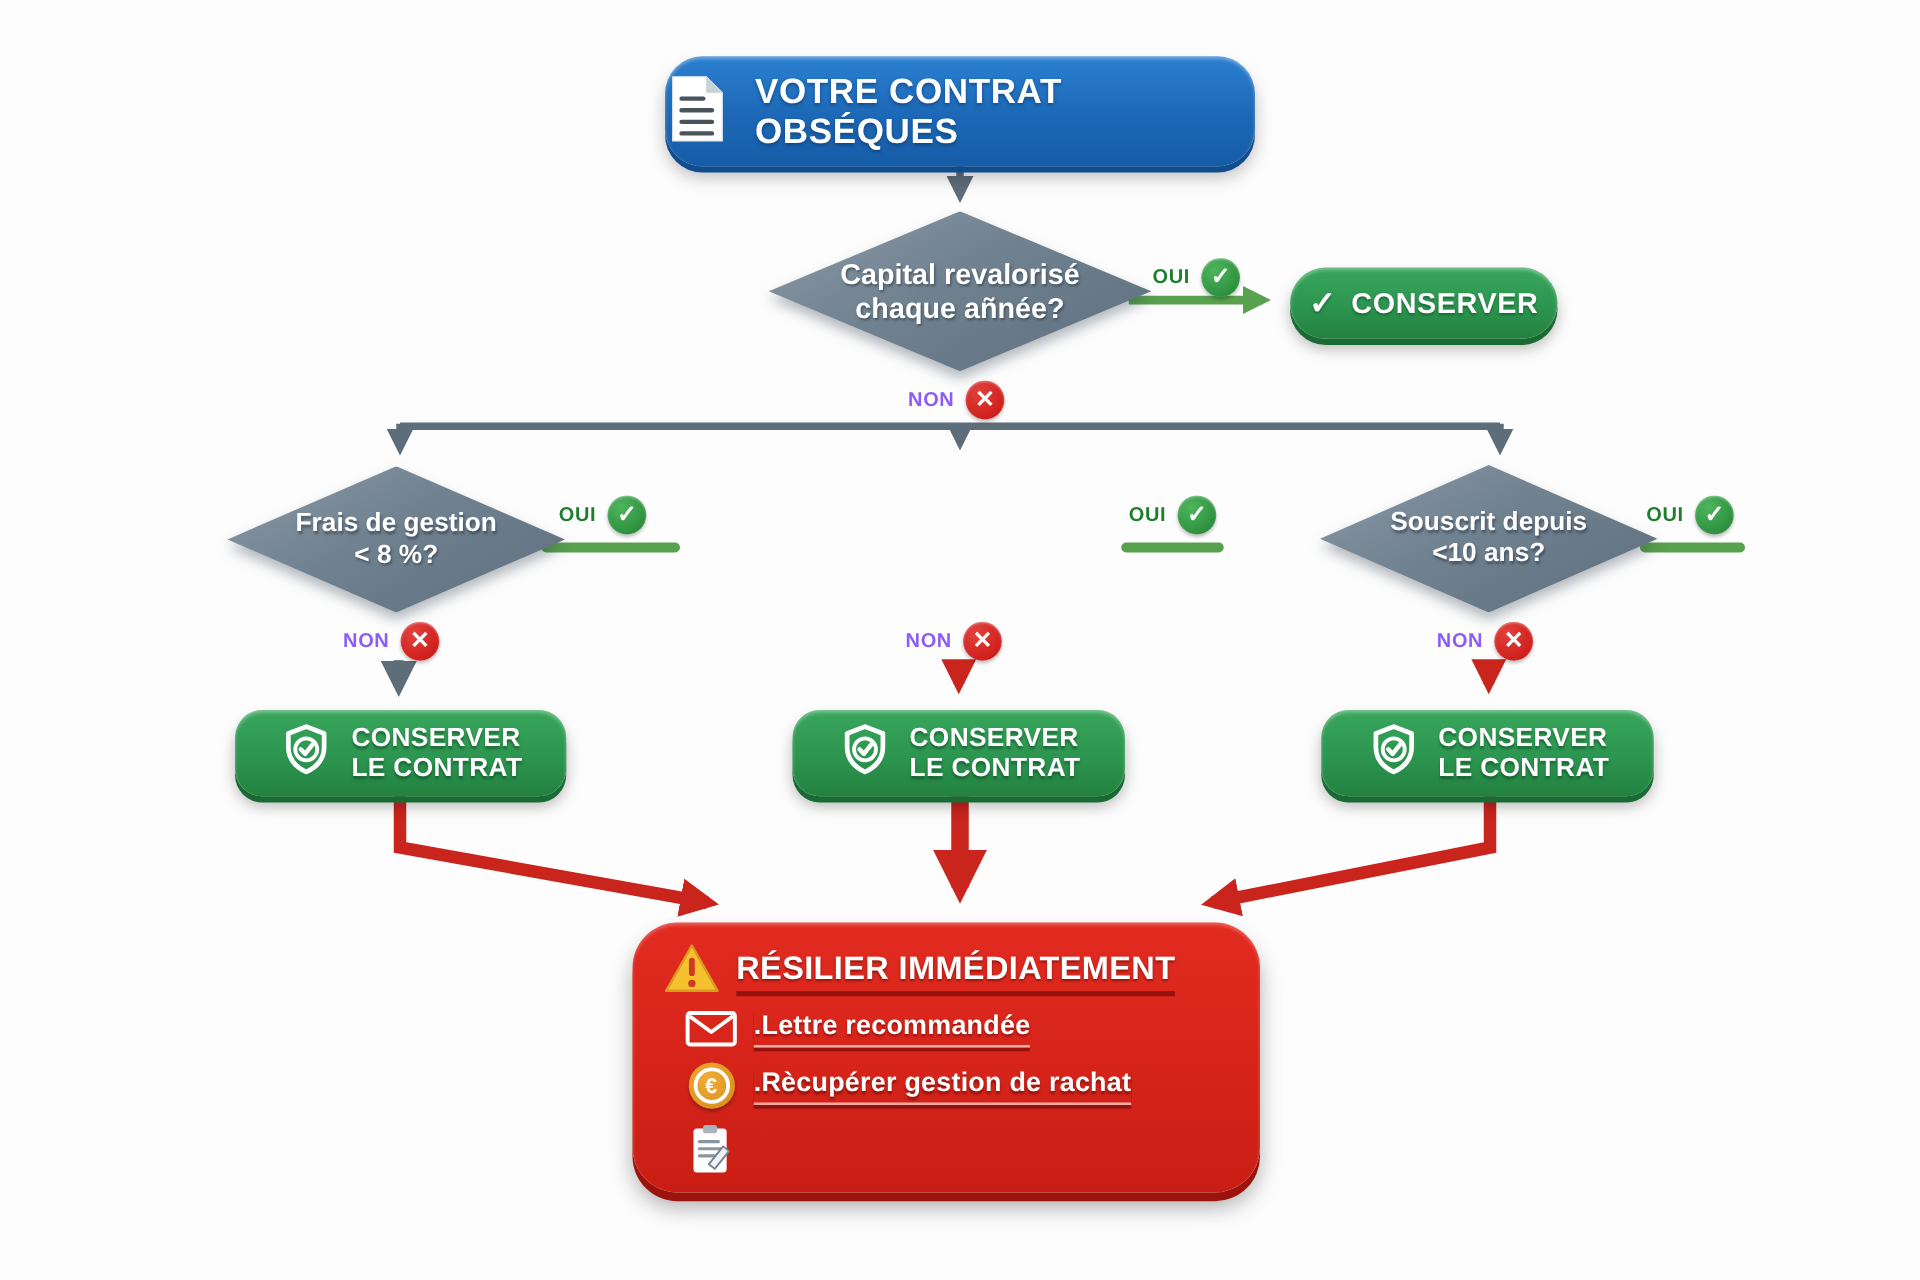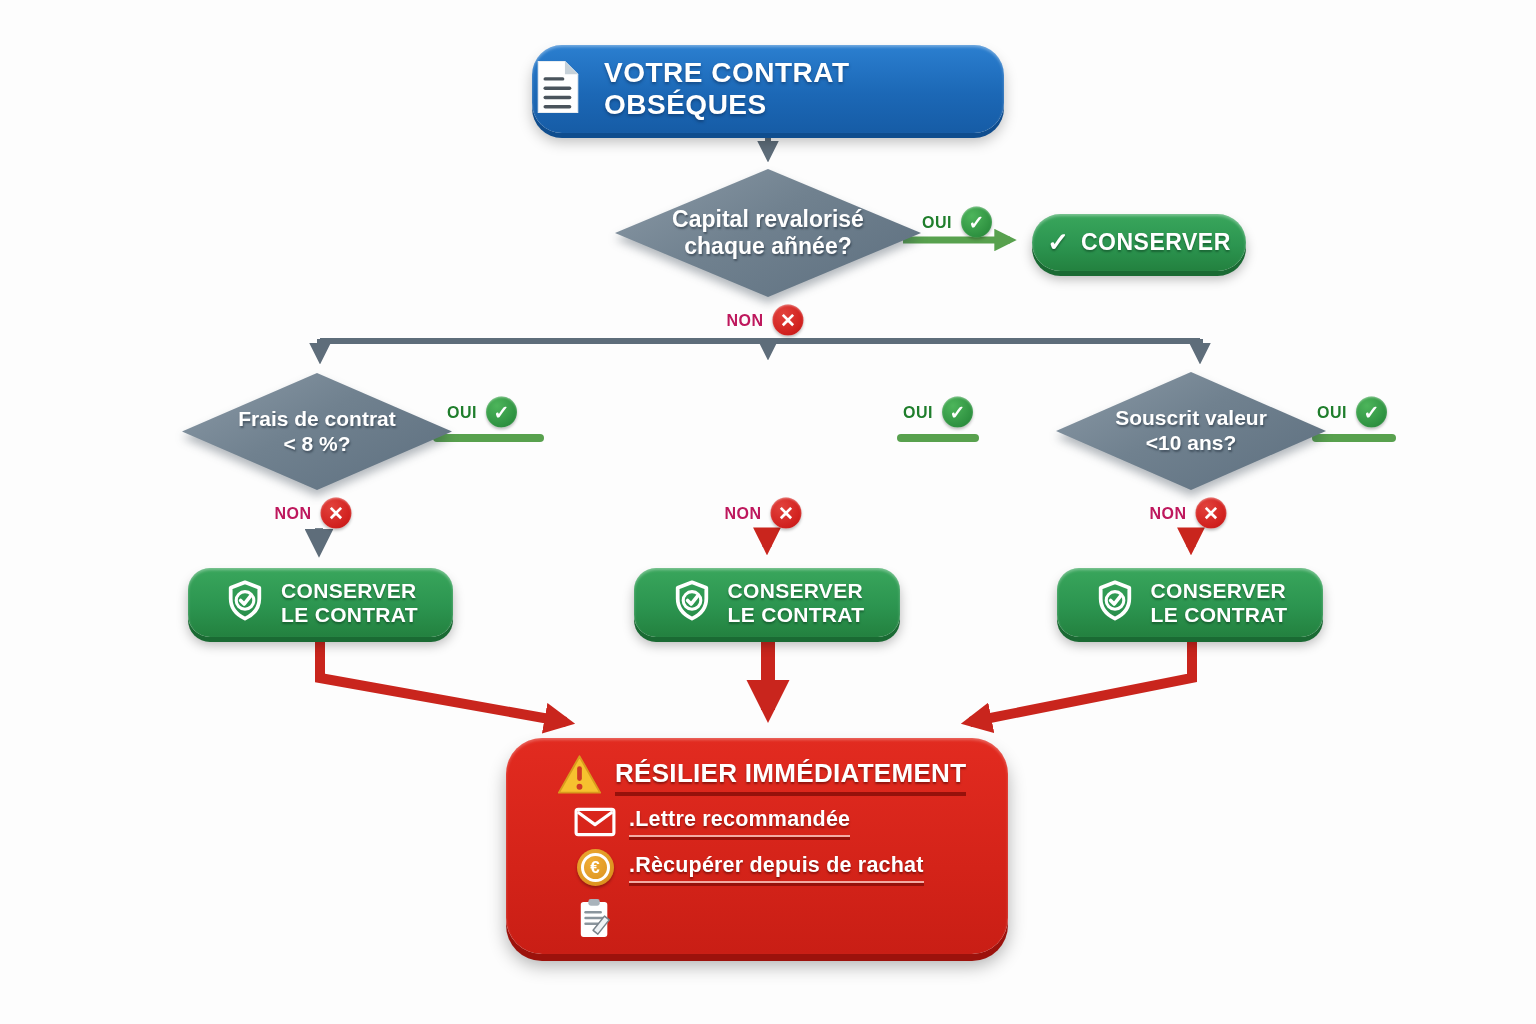--- a/index.html
+++ b/index.html
@@ -41,21 +41,21 @@
   .d1 span { font-size:23px; }
   .d2 { left:182px; top:373px; width:270px; height:117px; }
   .d3 { left:613px; top:372px; width:294px; height:121px; }
   .d4 { left:1056px; top:372px; width:270px; height:118px; }
   .d2 span,.d3 span,.d4 span { font-size:21px; }
 
   
   .answer { display:flex; align-items:center; gap:9px; transform:translate(-50%,-50%); white-space:nowrap; }
   .answer .txt { font-weight:700; font-size:16px; letter-spacing:.5px; }
   .oui .txt { color:#1f7e2c; text-shadow:0 1px 1px rgba(255,255,255,.7); }
-  .non .txt { color:#be185d; text-shadow:0 1px 1px rgba(255,255,255,.7); }
+  .non .txt { color:#8b5cf6; text-shadow:0 1px 1px rgba(255,255,255,.7); }
   .badge {
     width:31px; height:31px; border-radius:50%; display:flex; align-items:center; justify-content:center;
     color:#fff; font-size:19px; font-weight:700; line-height:1;
     box-shadow:0 2px 3px rgba(0,0,0,.25), inset 0 1px 2px rgba(255,255,255,.4);
   }
   .badge.green { background:radial-gradient(circle at 35% 30%, #4db55b, #2e9140 70%, #237a33); }
   .badge.red   { background:radial-gradient(circle at 35% 30%, #e2423c, #d01f1d 70%, #b01313); }
   .oui-d1 { left:957px; top:222px; }
   .oui-d2 { left:482px;  top:412px; }
   .oui-d3 { left:938px;  top:412px; }
@@ -81,21 +81,21 @@
   .keep-left  { left:188px;  top:568px; width:265px; }
   .keep-mid   { left:634px;  top:568px; }
   .keep-right { left:1057px; top:568px; }
 
   
   .resilier-box {
     left:506px; top:738px; width:502px; height:216px;
     background:linear-gradient(180deg,#e22b20 0%,#d42319 60%,#c91e15 100%);
     border-radius:36px;
     box-shadow:0 7px 0 #9c120c, 0 12px 18px rgba(0,0,0,.3), inset 0 2px 3px rgba(255,255,255,.28);
-    padding:15px 30px 16px 50px;
+    padding:15px 30px 16px 24px;
   }
   .resilier-header { display:flex; align-items:center; gap:12px; }
   .resilier-title {
     color:#fff; font-size:26px; font-weight:700; letter-spacing:.3px;
     text-shadow:0 2px 2px rgba(90,8,5,.6);
     border-bottom:4px solid #96110b; padding-bottom:3px;
   }
   .resilier-items { margin:5px 0 0 18px; display:flex; flex-direction:column; gap:11px; }
   .resilier-item { display:flex; align-items:center; gap:13px; }
   .item-icon { width:42px; display:flex; justify-content:center; align-items:center; flex:none; }
@@ -173,27 +173,27 @@
           <line x1="11" y1="26" x2="32" y2="26"></line>
           <line x1="11" y1="34" x2="32" y2="34"></line>
           <line x1="11" y1="42" x2="32" y2="42"></line>
         </g>
       </svg>
     </span>
     <span class="root-label">VOTRE CONTRAT OBSÉQUES</span>
   </div>
   <div class="node diamond-wrap d2">
     <div class="diamond">
-      <span>Frais de contrat</span>
+      <span>Frais de gestion</span>
       <span>&lt; 8 %?</span>
     </div>
   </div>
   <div class="node diamond-wrap d4">
     <div class="diamond">
-      <span>Souscrit valeur</span>
+      <span>Souscrit depuis</span>
       <span>&lt;10 ans?</span>
     </div>
   </div>
 
   <div class="node answer oui oui-d1">
     <span class="txt">OUI</span>
     <span class="badge green">✓</span>
   </div>
   <div class="node answer oui oui-d2">
     <span class="txt">OUI</span>
@@ -290,21 +290,21 @@
           </svg>
         </span>
         <span class="item-label">.Lettre recommandée</span>
       </div>
       <div class="resilier-item">
         <span class="item-icon">
           <span class="euro-coin">
               <span class="euro-inner">€</span>
             </span>
         </span>
-        <span class="item-label">.Rècupérer depuis de rachat</span>
+        <span class="item-label">.Rècupérer gestion de rachat</span>
       </div>
       <div class="resilier-item">
         <span class="item-icon">
           <svg width="36" height="42" viewBox="0 0 38 44">
             <rect x="4" y="5" width="28" height="37" rx="3" fill="#ffffff"></rect>
             <rect x="12" y="2" width="12" height="7" rx="2.5" fill="#a9b3bb"></rect>
             <g stroke="#8a959d" stroke-width="2.6" stroke-linecap="round">
               <line x1="9" y1="16" x2="25" y2="16"></line>
               <line x1="9" y1="22" x2="27" y2="22"></line>
               <line x1="9" y1="28" x2="22" y2="28"></line>

